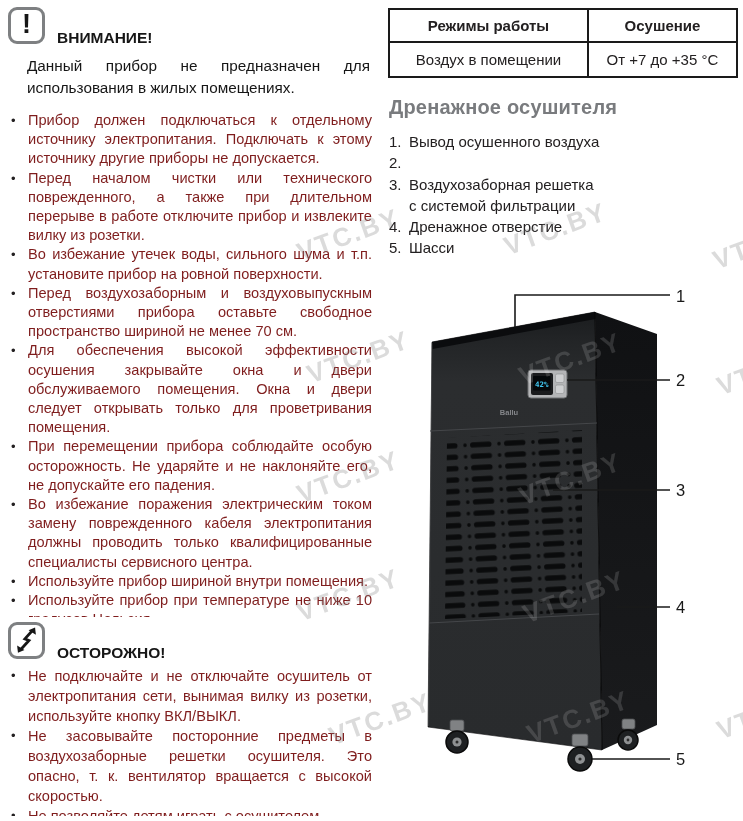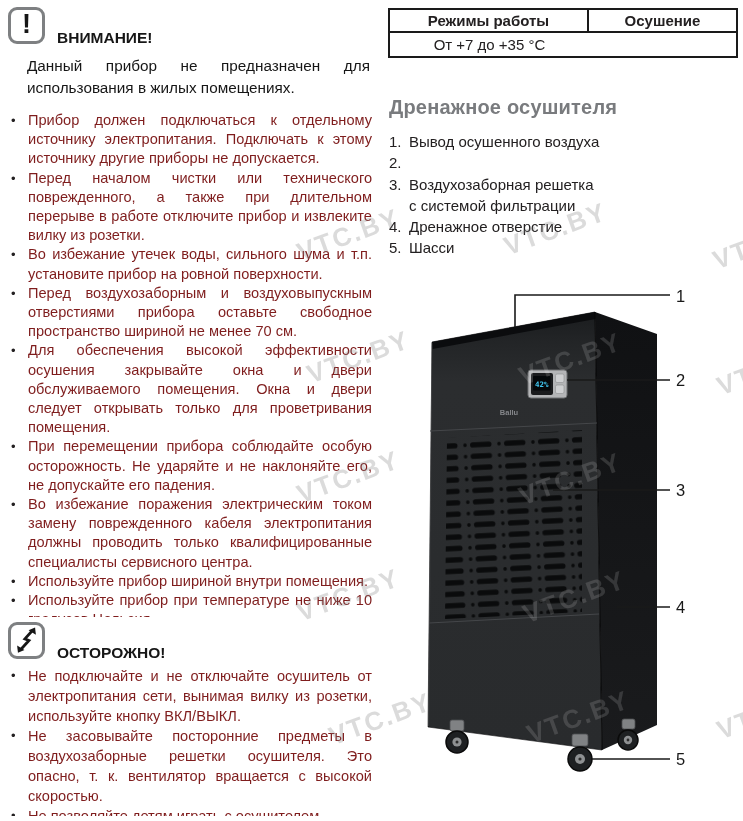--- a/index.html
+++ b/index.html
@@ -47,21 +47,21 @@
   }
   #caution-list .bullet .dot{line-height:20px;}
   #caution-list .bullet .txt{line-height:20px;}
   
   #modes-table{
     position:absolute;left:388px;top:8px;width:350px;
     border:2px solid #1a1a1a;box-sizing:border-box;display:grid;
     grid-template-columns:57.5% 42.5%;
   }
   #modes-table .cell{
-    height:23px;display:flex;align-items:center;justify-content:center;
+    height:33px;display:flex;align-items:center;justify-content:center;
     font-size:15px;box-sizing:border-box;
   }
   #modes-table .head{font-weight:bold;border-bottom:2px solid #1a1a1a;}
   #modes-table .c1{border-right:2px solid #1a1a1a;}
   
   #device-title{
     position:absolute;left:389px;top:96px;font-weight:bold;font-size:20px;
     color:#797b7e;letter-spacing:0.2px;
   }
   #device-list{position:absolute;left:389px;top:131px;width:330px;}
@@ -158,20 +158,21 @@
       </div>
     <div class="bullet">
         <span class="dot">•</span>
         <span class="txt">Не позволяйте детям играть с осушителем.</span>
       </div>
   </div>
 
   <div id="modes-table">
     <div class="cell head c1">Режимы работы</div>
     <div class="cell head">Осушение</div>
+    <div class="cell c1">Воздух в помещении</div>
     <div class="cell">От +7 до +35 °C</div>
   </div>
 
   <div id="device-title">Дренажное осушителя</div>
 
   <div id="device-list">
     <div class="ditem">
       <span class="num">1.</span>
       <span>Вывод осушенного воздуха</span>
     </div>

